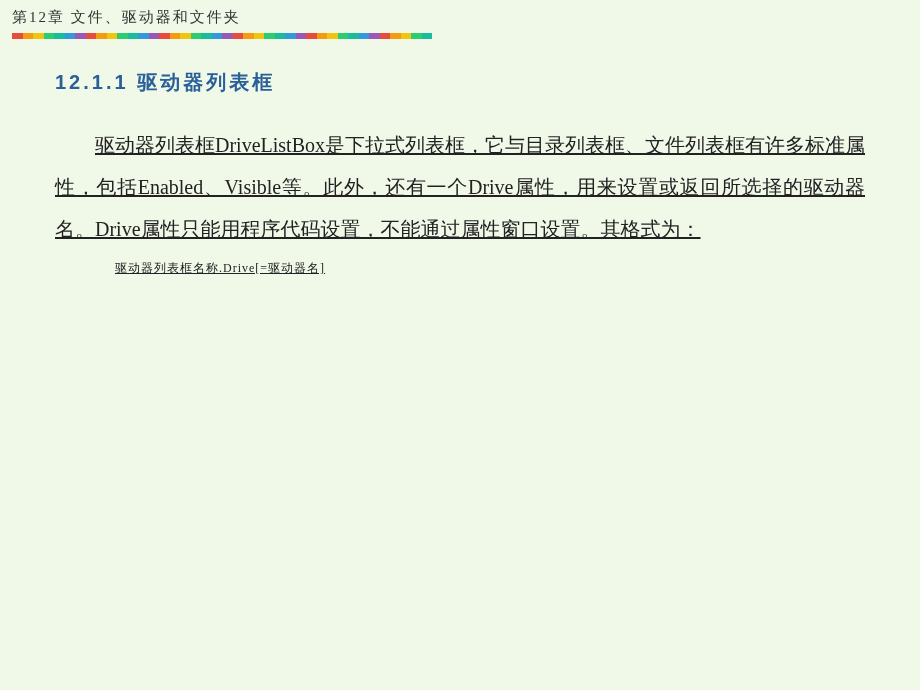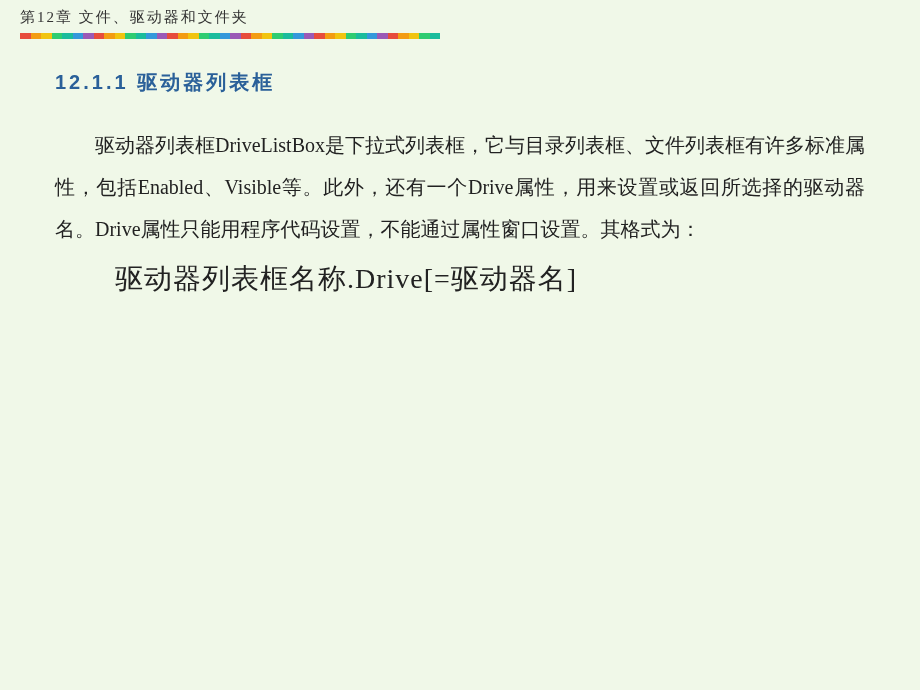--- a/index.html
+++ b/index.html
@@ -19,21 +19,21 @@
     .page-container {
       width: 920px;
       height: 690px;
       background: #f0f8e8;
       position: relative;
     }
 
     
     .header-bar {
       width: 100%;
-      padding: 8px 20px 0 20px;
+      padding: 8px 20px 0 12px;
       position: relative;
     }
 
     .header-title {
       font-size: 15px;
       color: #333;
       font-family: "SimSun", "宋体", serif;
       letter-spacing: 2px;
       padding-bottom: 4px;
       display: inline-block;
@@ -65,29 +65,31 @@
       letter-spacing: 3px;
     }
 
     .body-text {
       font-size: 20px;
       line-height: 2.1;
       color: #222;
       text-align: justify;
       font-family: "SimSun", "宋体", serif;
       text-indent: 2em;
+      text-decoration: underline;
     }
 
     .code-line {
-      font-size: 28px;
+      font-size: 12px;
       color: #222;
       margin-top: 10px;
       margin-left: 60px;
       font-family: "SimSun", "宋体", serif;
       letter-spacing: 1px;
+      text-decoration: underline;
     }
 
     .text-block {
       margin-bottom: 0;
     }
   </style>
 </head>
 <body>
 
 <div class="page-container">

